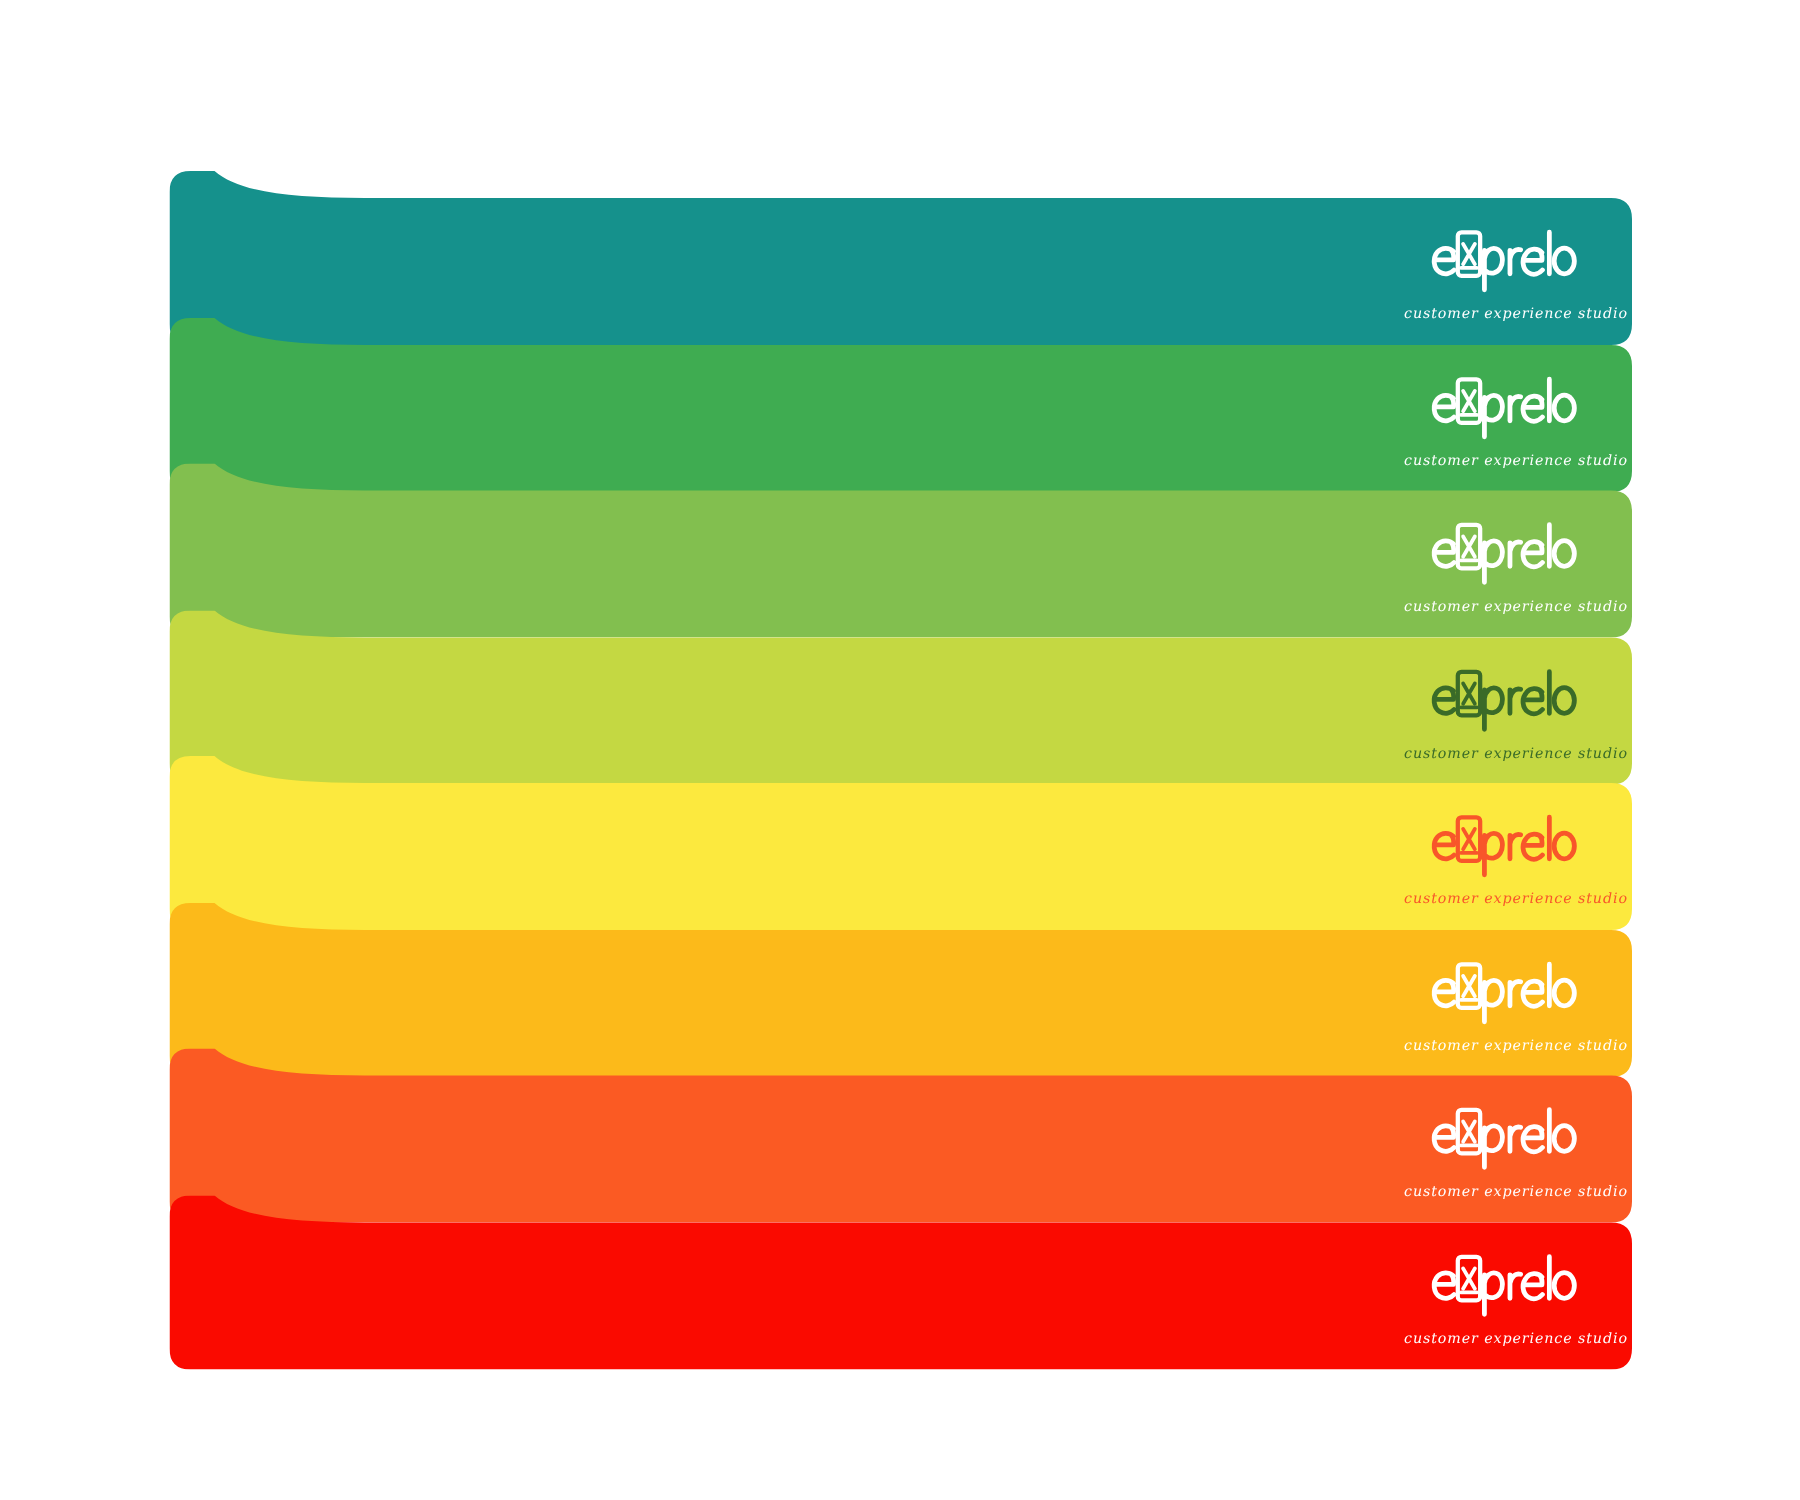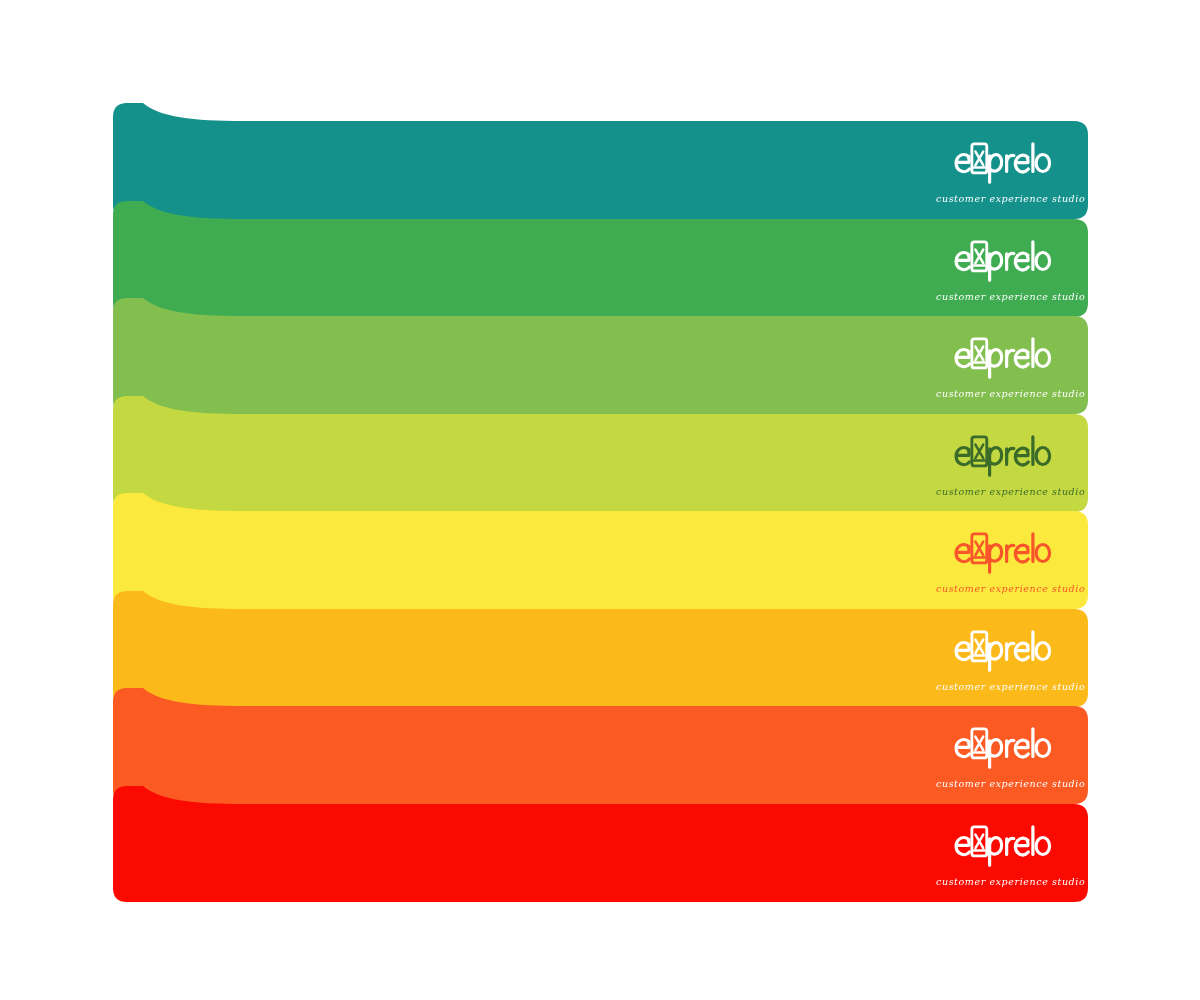--- a/index.html
+++ b/index.html
@@ -19,21 +19,21 @@
     position: relative;
     width: 1200px;
     height: 1000px;
     background: #ffffff;
   }
 
   
   .bar-list {
     position: absolute;
     left: 113px;
-    top: 103px;
+    top: 114px;
     width: 859px;
     height: 775px;
   }
 
   .bar {
     position: absolute;
     left: 0;
     width: 975px;
     height: 116px;      
   }

